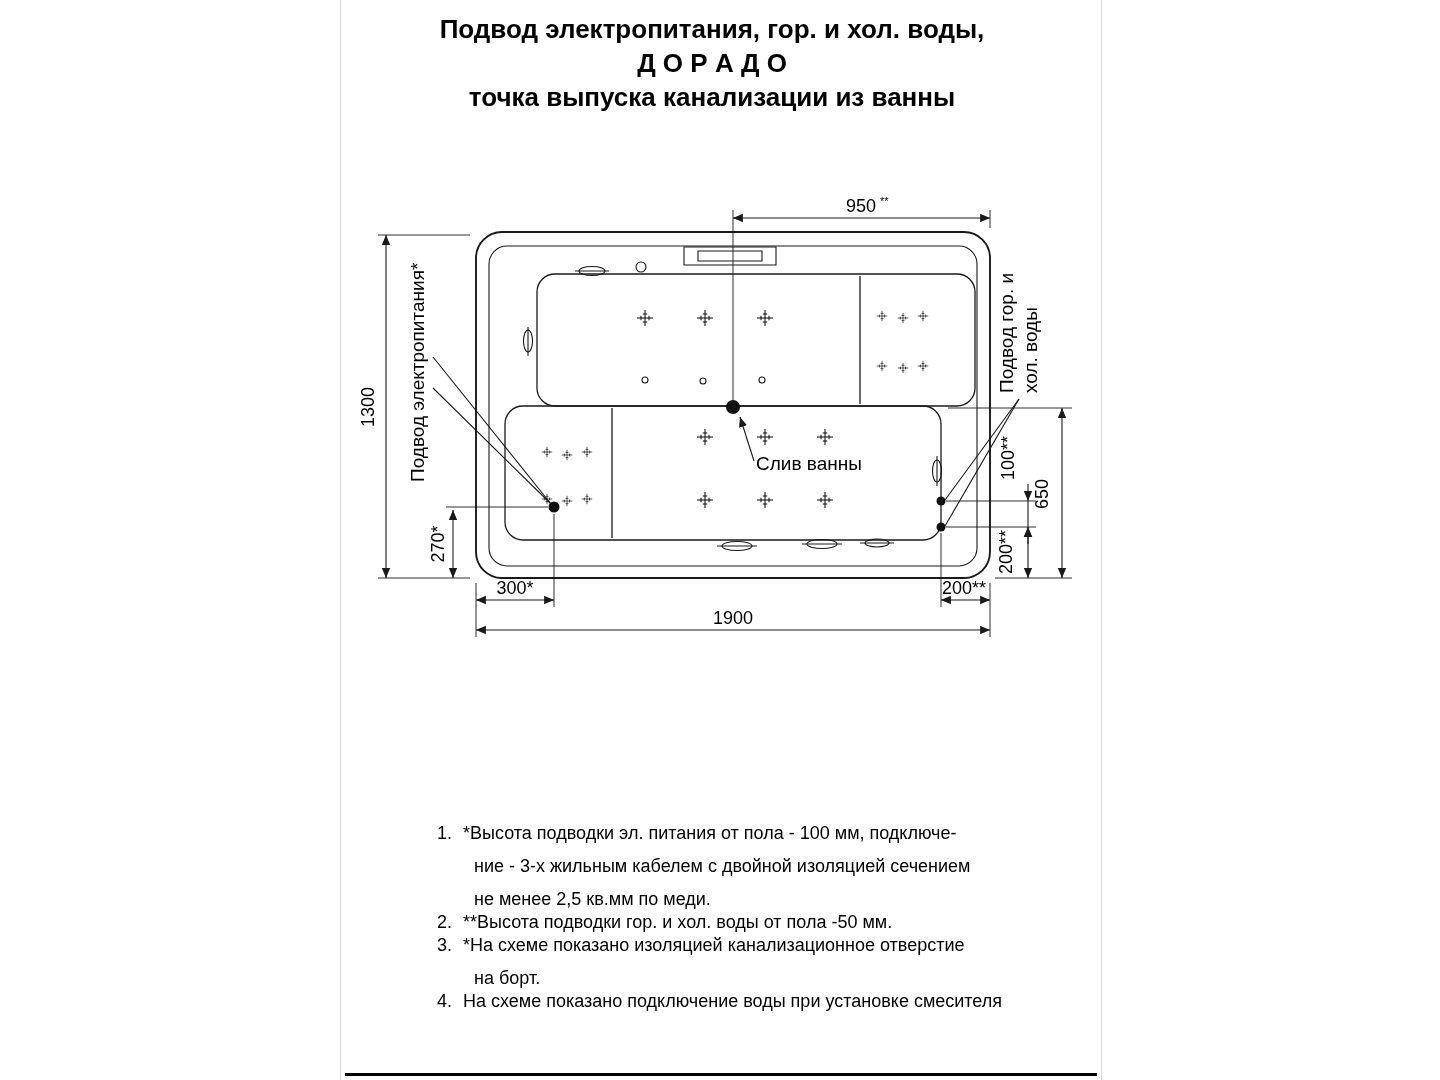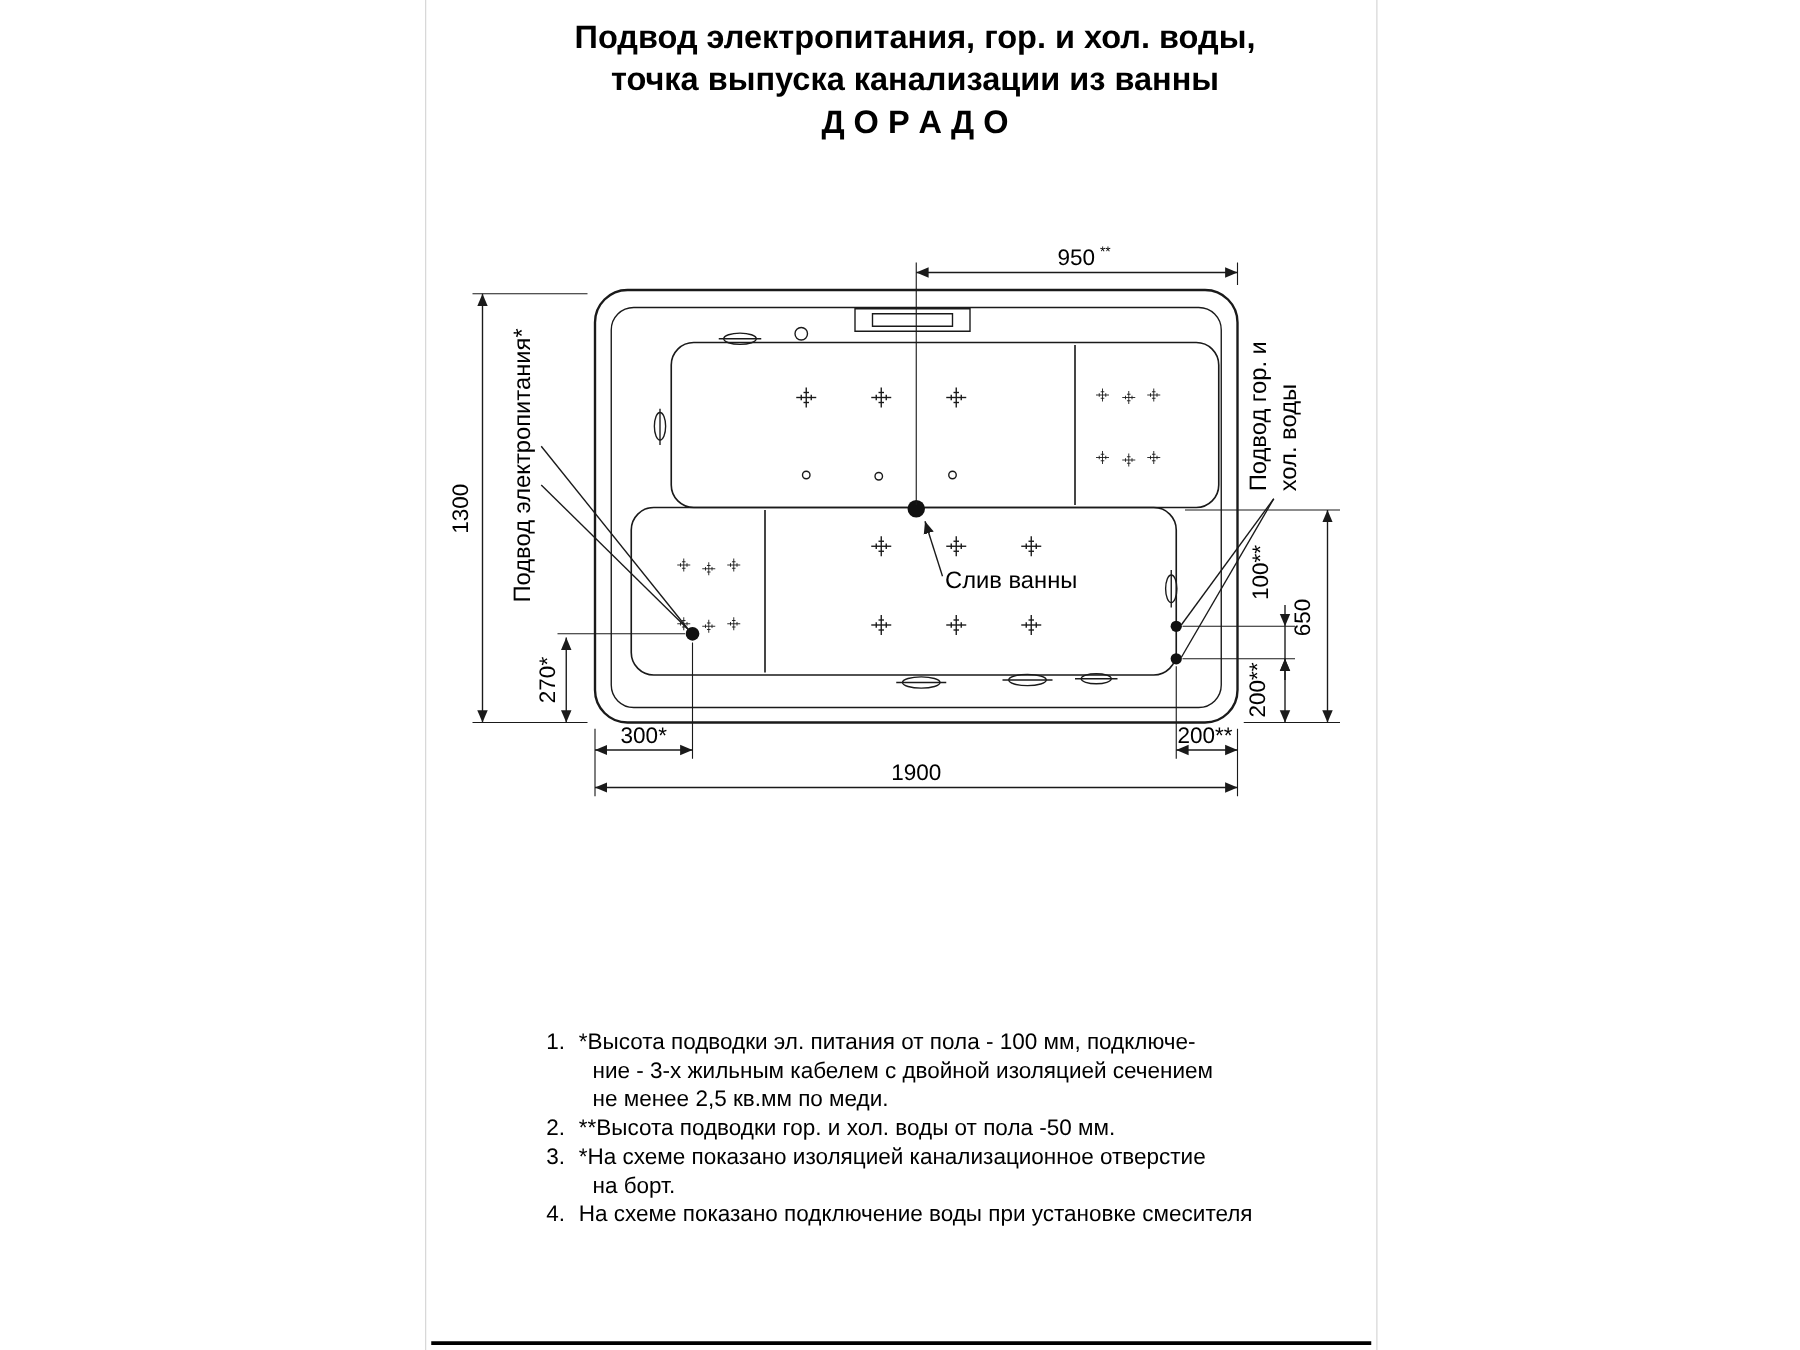--- a/index.html
+++ b/index.html
@@ -1,49 +1,49 @@
 <!DOCTYPE html>
 <html><head>
 <meta charset="utf-8">
 <style>
   html,body{margin:0;padding:0;background:#fff;}
   #stage{position:relative;width:1440px;height:1080px;background:#fff;overflow:hidden;
          font-family:"Liberation Sans",sans-serif;color:#000;}
   #page{position:absolute;left:340px;top:0;width:760px;height:1080px;background:#fff;
         border-left:1px solid #d8d8d8;border-right:1px solid #d8d8d8;}
   #page-bottom-rule{position:absolute;left:345px;top:1073px;width:752px;height:3px;background:#000;}
-  .title-block{position:absolute;left:352px;top:12px;width:760px;text-align:center;
+  .title-block{position:absolute;left:332px;top:12px;width:760px;text-align:center;
                font-weight:bold;font-size:26px;line-height:34px;}
   svg{position:absolute;left:0;top:0;}
   svg text{font-family:"Liberation Sans",sans-serif;fill:#000;}
   .dimtxt{font-size:18px;}
   .suptxt{font-size:11px;}
   .lbltxt{font-size:19px;}
   .thin{stroke:#1a1a1a;stroke-width:0.9;fill:none;}
   .dim{stroke:#1a1a1a;stroke-width:1.1;fill:none;}
   .outline{stroke:#1a1a1a;stroke-width:1.9;fill:none;}
   .rim{stroke:#1a1a1a;stroke-width:1.1;fill:none;}
   .basin{stroke:#1a1a1a;stroke-width:1.3;fill:none;}
   .jetline{stroke:#1a1a1a;stroke-width:1.1;fill:none;}
   .notes{position:absolute;left:437px;top:822px;width:600px;font-size:18px;line-height:23px;}
   .note-row{display:flex;}
   .note-num{width:26px;flex:0 0 26px;}
   .note-text{flex:1;}
-  .note-text .cont{padding-left:11px;}
+  .note-text .cont{padding-left:11px;margin-top:10px;}
 </style>
 </head>
 <body>
 
 <div id="stage">
   <div id="page"></div>
 
   <div class="title-block">
     <div>Подвод электропитания, гор. и хол. воды,</div>
+    <div>Д О Р А Д О</div>
     <div>точка выпуска канализации из ванны</div>
-    <div>Д О Р А Д О</div>
   </div>
 
   <svg width="1440" height="1080" viewBox="0 0 1440 1080">
     <defs>
       <marker id="arr" viewBox="0 0 10 10" refX="9" refY="5" markerWidth="10" markerHeight="10" orient="auto-start-reverse">
         <path d="M0,1.2 L9,5 L0,8.8 z" fill="#1a1a1a"></path>
       </marker>
       <g id="jet">
         <line x1="-8" y1="0" x2="8" y2="0"></line>
         <line x1="0" y1="-8" x2="0" y2="8"></line>

